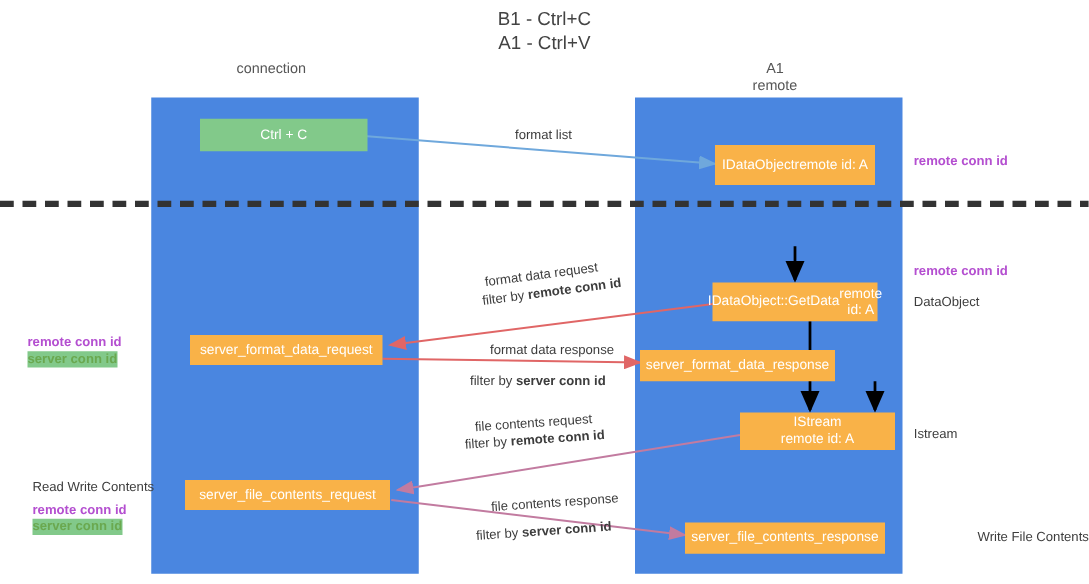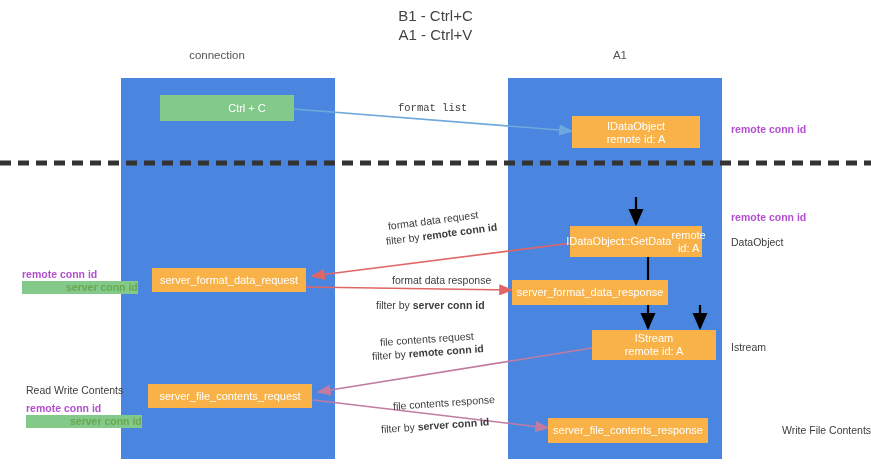--- a/index.html
+++ b/index.html
@@ -23,21 +23,21 @@
 
   .colhead{
     position:absolute;text-align:center;font-size:11.5px;line-height:13.5px;color:#555;
   }
 
   .node{
     position:absolute;display:flex;align-items:center;justify-content:center;
     text-align:center;color:#ffffff;font-size:11px;line-height:13px;
     box-sizing:border-box;padding:2px 4px;
   }
-  .green{background:#82c98a;padding-left:44px;}
+  .green{background:#82c98a;}
   .orange{background:#f9b248;}
 
   .lbl{
     position:absolute;font-size:10.5px;line-height:13px;color:#3d3d3d;
     white-space:nowrap;
   }
   .lbl.purple{color:#b44fd0;font-weight:bold;}
   .lbl.green{color:#6aa84f;font-weight:bold;}
   .rot-a{transform:rotate(-7.5deg);transform-origin:left center;}
   .rot-c{transform:rotate(-4deg);transform-origin:left center;}
@@ -52,20 +52,21 @@
   <div class="title">
     <div>B1 - Ctrl+C</div>
     <div>A1 - Ctrl+V</div>
   </div>
 
   <div class="colhead" style="left:150px;top:49px;width:134px;">
     <div>connection</div>
   </div>
   <div class="colhead" style="left:553px;top:49px;width:134px;">
     <div>A1</div>
+    <div>remote</div>
   </div>
 
   <div class="lane" style="left:121px;top:78px;width:214px;height:381px;"></div>
   <div class="lane" style="left:508px;top:78px;width:214px;height:381px;"></div>
 
   <svg id="wires" viewBox="0 0 871 467">
     <defs>
       <marker id="ar-blue" markerWidth="9" markerHeight="7" refX="8" refY="3.5" orient="auto">
         <polygon points="0 0, 9 3.5, 0 7" fill="#6fa8dc"></polygon>
       </marker>
@@ -93,21 +94,21 @@
     <line x1="700" y1="305" x2="700" y2="328" stroke="#000000" stroke-width="2.2" marker-end="url(#ar-black)"></line>
 
     <line x1="592" y1="348" x2="318" y2="392" stroke="#c27ba0" stroke-width="1.6" marker-end="url(#ar-purple)"></line>
     <line x1="313" y1="400" x2="548" y2="428" stroke="#c27ba0" stroke-width="1.6" marker-end="url(#ar-purple)"></line>
   </svg>
 
   <div class="node green" style="left:160px;top:95px;width:134px;height:26px;">
     <span>Ctrl + C</span>
   </div>
 
-  <div class="node orange" style="left:572px;top:116px;width:128px;height:32px;flex-direction:column;justify-content:flex-end;">
+  <div class="node orange" style="left:572px;top:116px;width:128px;height:32px;">
     <span>IDataObject</span>
     <span>remote id: A</span>
   </div>
 
 
   <div class="node orange" style="left:570px;top:226px;width:132px;height:31px;flex-direction:row;">
     <span>IDataObject::GetData</span>
     <span>remote id: A</span>
   </div>
 
@@ -125,21 +126,21 @@
   </div>
 
   <div class="node orange" style="left:548px;top:418px;width:160px;height:25px;">
     <span>server_file_contents_response</span>
   </div>
 
   <div class="node orange" style="left:148px;top:384px;width:164px;height:24px;">
     <span>server_file_contents_request</span>
   </div>
 
-  <div class="lbl" style="left:398px;top:102px;font-family:Liberation Mono, monospace;">format list</div>
+  <div class="lbl" style="left:412px;top:102px;">format list</div>
 
   <div class="lbl rot-a" style="left:388px;top:220px;">format data request</div>
   <div class="lbl rot-a" style="left:386px;top:235px;">
     <span class="plain">filter by </span><span class="mag inline-b">remote conn id</span>
   </div>
 
   <div class="lbl" style="left:392px;top:274px;">format data response</div>
   <div class="lbl" style="left:376px;top:299px;">
     <span class="plain">filter by </span><span class="mag inline-b">server conn id</span>
   </div>

